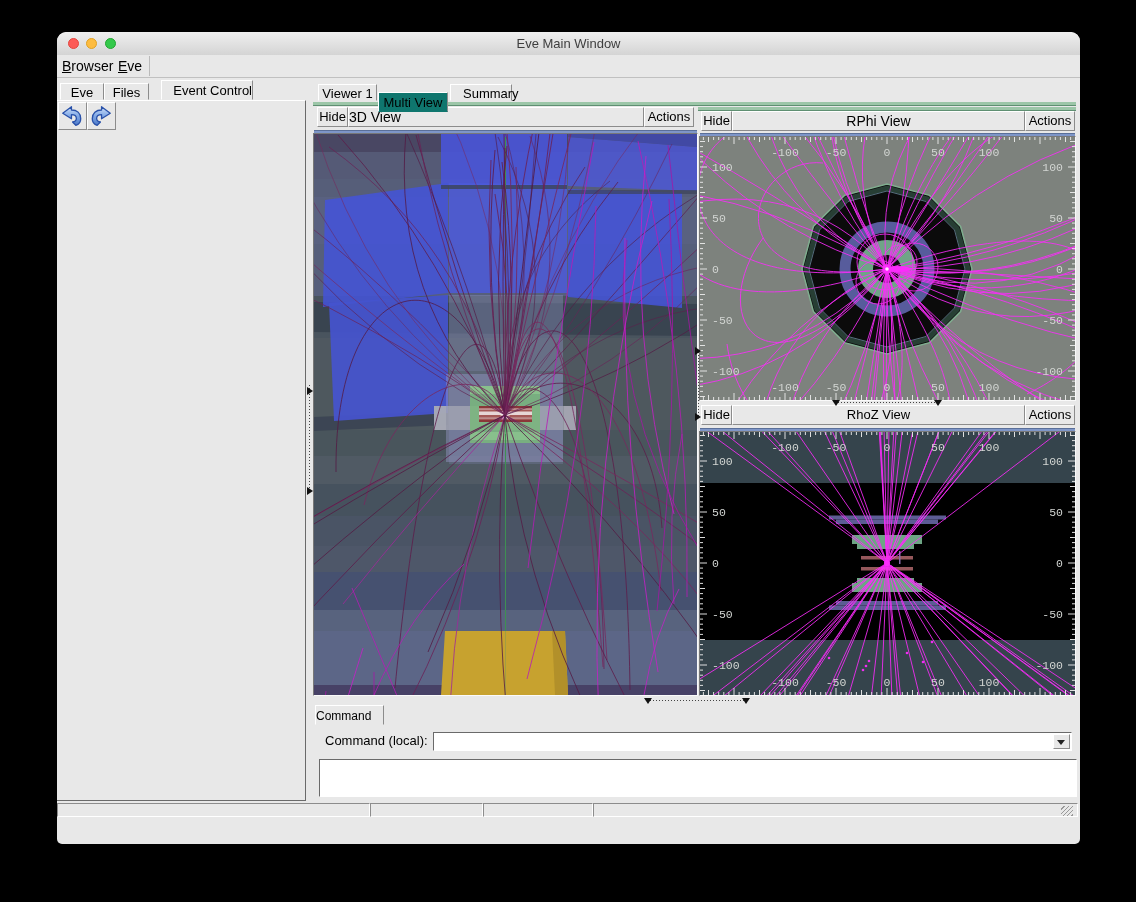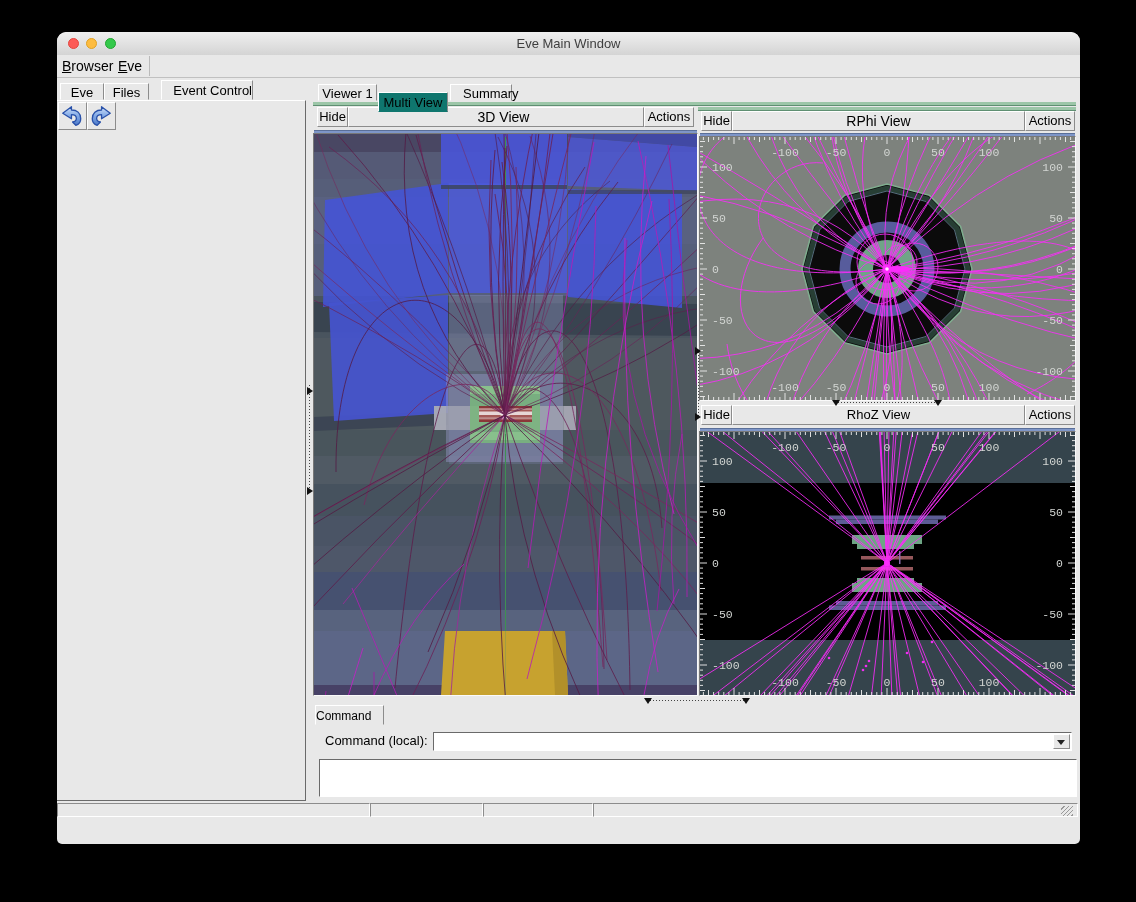--- a/index.html
+++ b/index.html
@@ -44,21 +44,21 @@
           <path d="M19.5 8.5 L11.5 2.5 L11.5 5.5 C6.5 5.5 3 8.5 3 13.5 C3 16.5 5 18.8 7.5 19.5 L10.5 16.5 C8.5 16.2 7 15.2 7 13.2 C7 10.8 9 9.8 11.5 9.8 L11.5 13.5 Z" fill="url(#ar)" stroke="#2a52aa" stroke-width="1.2" stroke-linejoin="round"></path>
         </svg></div>
 <div class="dotv" style="left:252px;top:353px;height:106px;"></div>
 <div style="position:absolute;left:250px;top:355px;width:0;height:0;border-top:4px solid transparent;border-bottom:4px solid transparent;border-left:6px solid #111;"></div>
 <div style="position:absolute;left:250px;top:455px;width:0;height:0;border-top:4px solid transparent;border-bottom:4px solid transparent;border-left:6px solid #111;"></div>
 <div style="position:absolute;left:261px;top:52px;width:59px;height:17px;background:#e8e8e8;border:1px solid;border-color:#ffffff #8c8c8c transparent #ffffff;box-sizing:border-box;font-size:13px;text-align:center;line-height:17px;color:#000;z-index:1;">Viewer 1</div>
 <div style="position:absolute;left:321px;top:49px;width:70px;height:20px;background:#0f766e;border:1px solid;border-color:#ffffff #8c8c8c transparent #ffffff;box-sizing:border-box;font-size:13px;text-align:center;line-height:20px;color:#000;z-index:5;margin-top:11px;">Multi View</div>
 <div style="position:absolute;left:393px;top:52px;width:62px;height:17px;background:#e8e8e8;border:1px solid;border-color:#ffffff #8c8c8c transparent #ffffff;box-sizing:border-box;font-size:13px;text-align:center;line-height:17px;color:#000;z-index:1;padding-left:12px;">Summary</div>
 <div style="position:absolute;left:256px;top:70px;width:763px;height:3px;background:#9cc6a8;border-bottom:1px solid #5f8f72;"></div>
 <div style="position:absolute;left:260px;top:75px;width:31px;height:20px;background:#e8e8e8;border:1px solid;border-color:#ffffff #8c8c8c #8c8c8c #ffffff;box-sizing:border-box;font-size:13px;text-align:center;line-height:18px;color:#000;">Hide</div>
-<div style="position:absolute;left:291px;top:75px;width:296px;height:20px;background:#e8e8e8;border:1px solid;border-color:#ffffff #8c8c8c #8c8c8c #ffffff;box-sizing:border-box;font-size:14px;text-align:center;line-height:18px;color:#000;padding-left:15px;"><b style="font-weight:normal;font-size:14px;">3D View</b></div>
+<div style="position:absolute;left:291px;top:75px;width:296px;height:20px;background:#e8e8e8;border:1px solid;border-color:#ffffff #8c8c8c #8c8c8c #ffffff;box-sizing:border-box;font-size:14px;line-height:18px;color:#000;"><b style="font-weight:normal;font-size:14px;">3D View</b></div>
 <div style="position:absolute;left:587px;top:75px;width:50px;height:20px;background:#e8e8e8;border:1px solid;border-color:#ffffff #8c8c8c #8c8c8c #ffffff;box-sizing:border-box;font-size:13px;text-align:center;line-height:18px;color:#000;">Actions</div>
 <div style="position:absolute;left:257px;top:98px;width:383px;height:3px;background:#7e96c8;border-top:1px solid #5a6f99;"></div>
 <div style="position:absolute;left:641px;top:75px;width:378px;height:3px;background:#9cc6a8;border-bottom:1px solid #5f8f72;"></div>
 <div style="position:absolute;left:644px;top:79px;width:31px;height:20px;background:#e8e8e8;border:1px solid;border-color:#ffffff #8c8c8c #8c8c8c #ffffff;box-sizing:border-box;font-size:13px;text-align:center;line-height:18px;color:#000;">Hide</div>
 <div style="position:absolute;left:675px;top:79px;width:293px;height:20px;background:#e8e8e8;border:1px solid;border-color:#ffffff #8c8c8c #8c8c8c #ffffff;box-sizing:border-box;font-size:14px;text-align:center;line-height:18px;color:#000;">RPhi View</div>
 <div style="position:absolute;left:968px;top:79px;width:50px;height:20px;background:#e8e8e8;border:1px solid;border-color:#ffffff #8c8c8c #8c8c8c #ffffff;box-sizing:border-box;font-size:13px;text-align:center;line-height:18px;color:#000;">Actions</div>
 <div style="position:absolute;left:643px;top:101px;width:375px;height:3px;background:#7e96c8;border-top:1px solid #5a6f99;"></div>
 <div style="position:absolute;left:644px;top:373px;width:31px;height:20px;background:#e8e8e8;border:1px solid;border-color:#ffffff #8c8c8c #8c8c8c #ffffff;box-sizing:border-box;font-size:13px;text-align:center;line-height:18px;color:#000;">Hide</div>
 <div style="position:absolute;left:675px;top:373px;width:293px;height:20px;background:#e8e8e8;border:1px solid;border-color:#ffffff #8c8c8c #8c8c8c #ffffff;box-sizing:border-box;font-size:13px;text-align:center;line-height:18px;color:#000;">RhoZ View</div>
 <div style="position:absolute;left:968px;top:373px;width:50px;height:20px;background:#e8e8e8;border:1px solid;border-color:#ffffff #8c8c8c #8c8c8c #ffffff;box-sizing:border-box;font-size:13px;text-align:center;line-height:18px;color:#000;">Actions</div>

